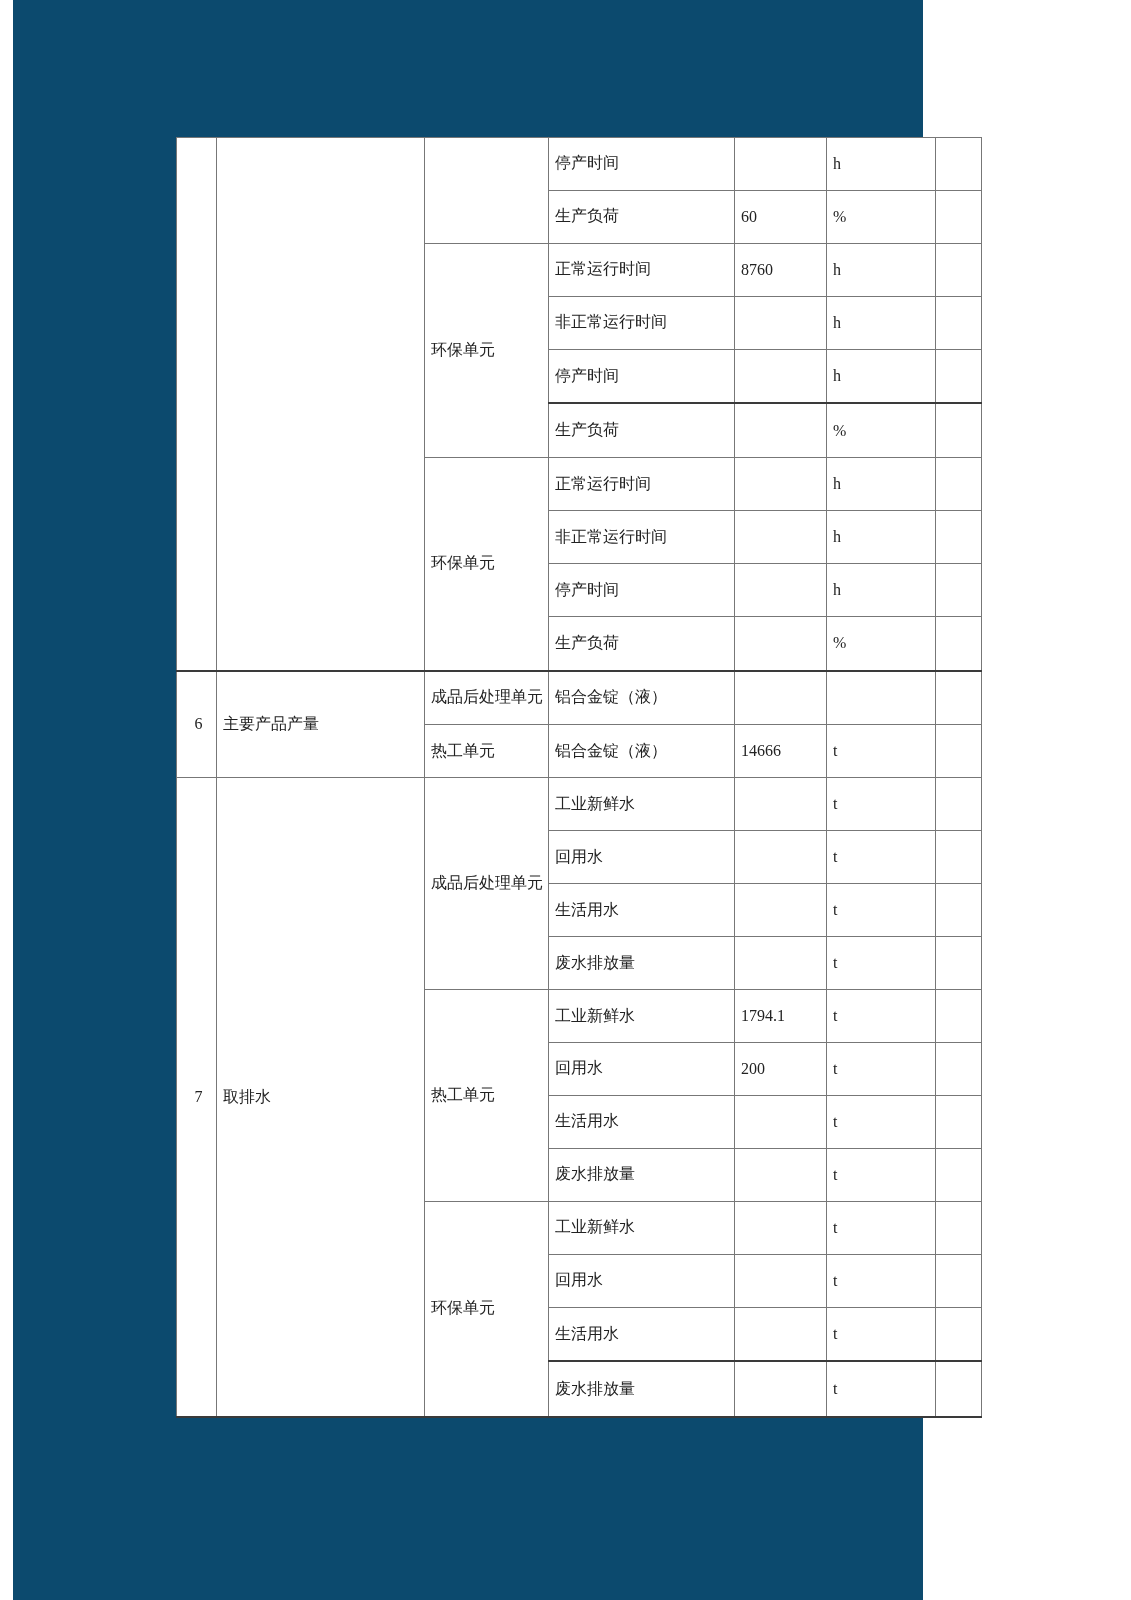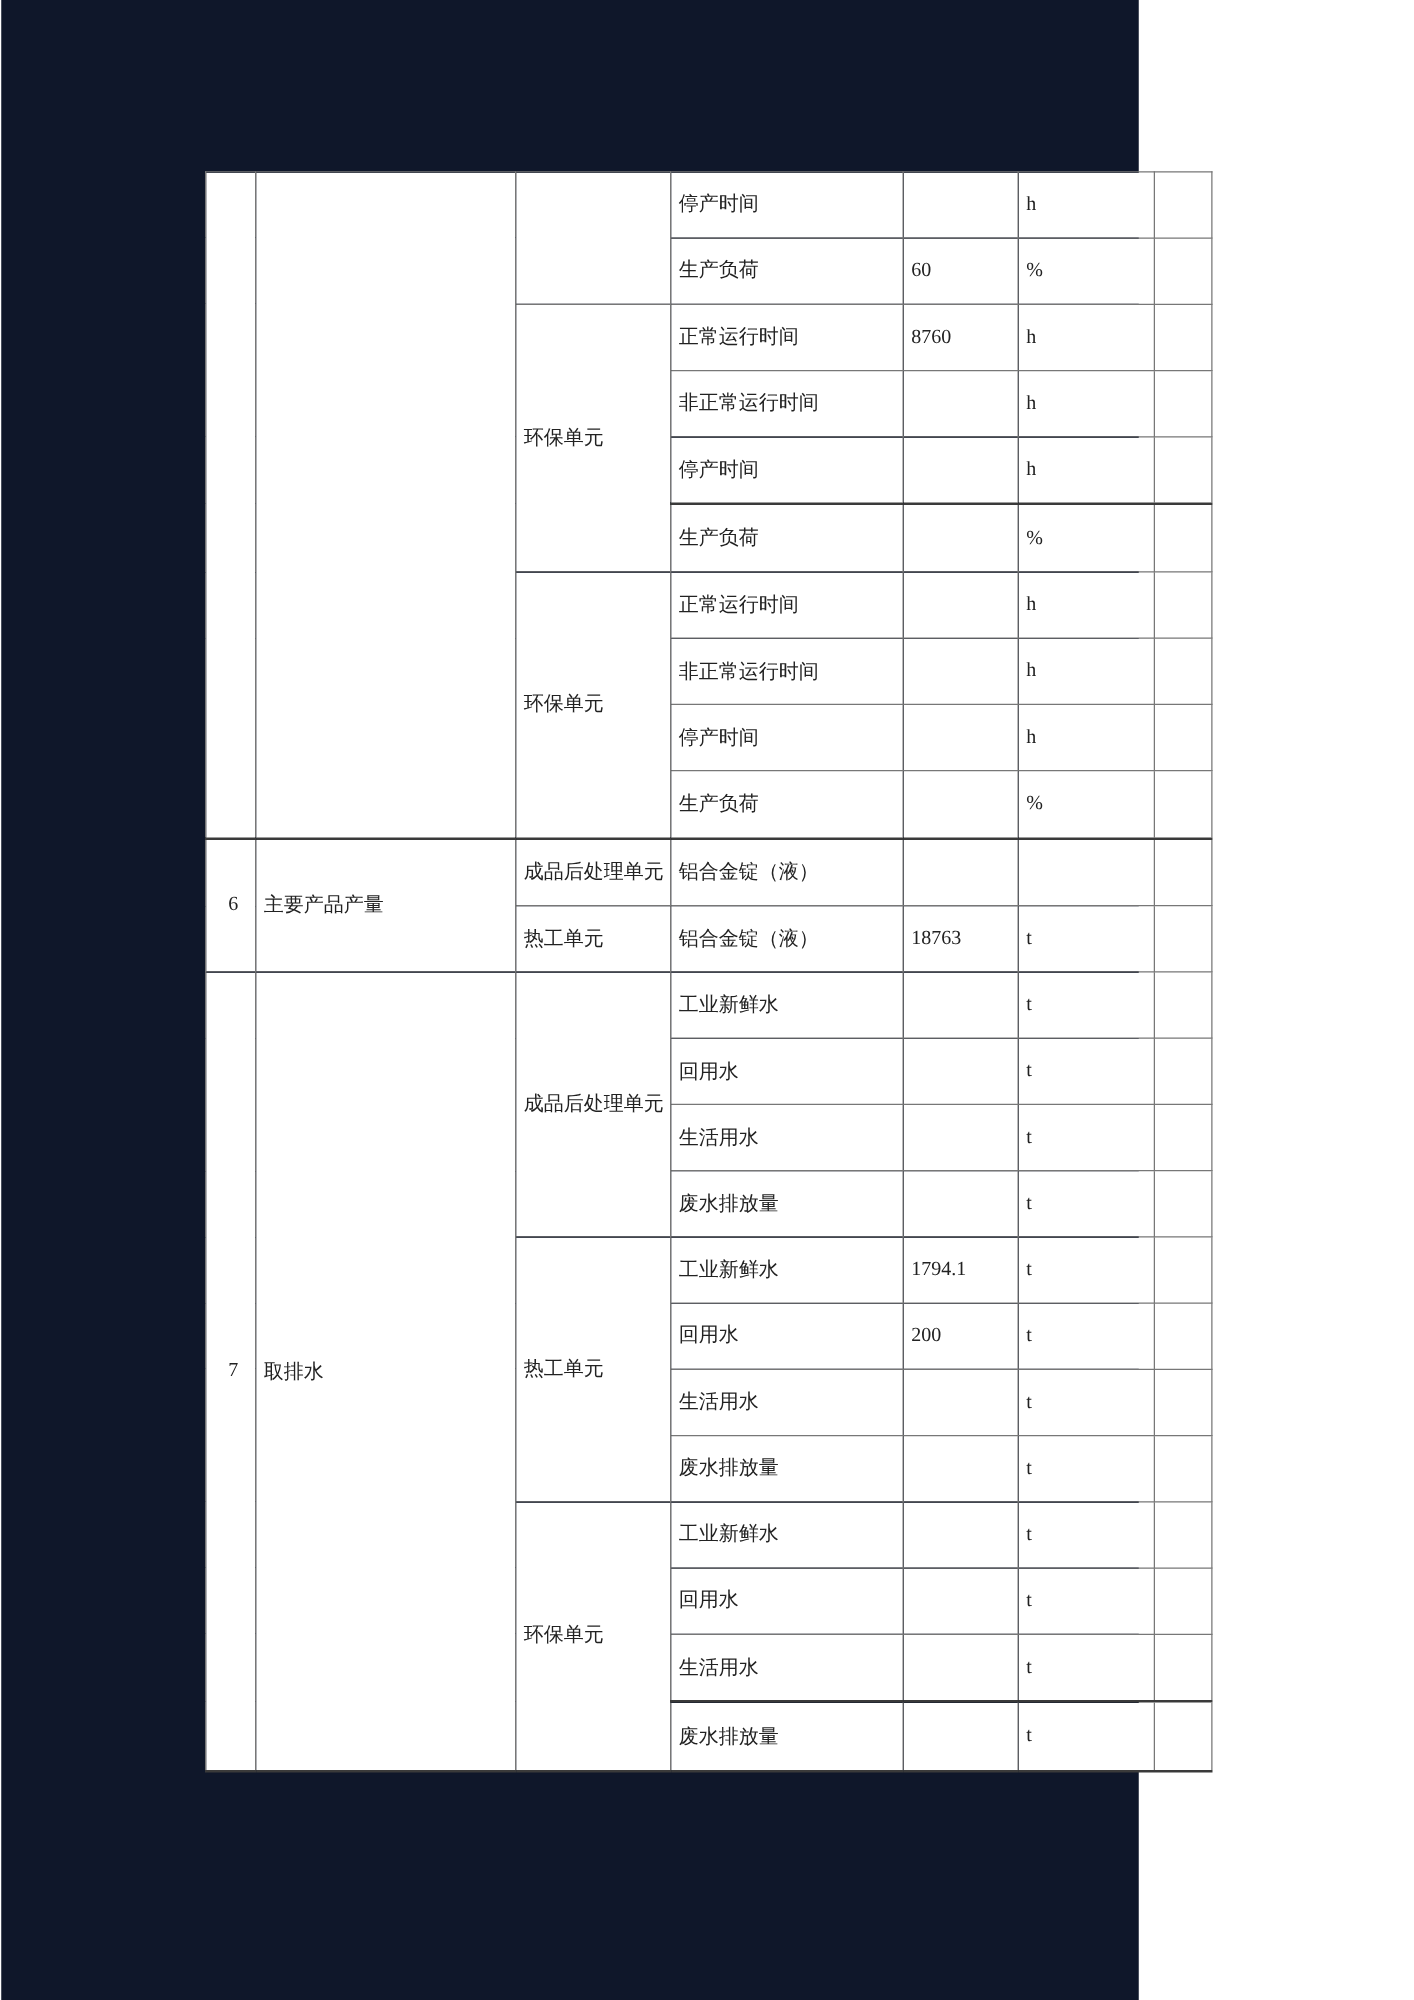--- a/index.html
+++ b/index.html
@@ -1,20 +1,20 @@
 <!DOCTYPE html>
 <html><head>
 <meta charset="utf-8">
 <style>
   html,body{margin:0;padding:0;}
   body{
     width:1131px;height:1600px;position:relative;background:#ffffff;
     font-family:"Liberation Serif","DejaVu Serif",serif;
   }
-  .page{position:absolute;left:1px;top:0;width:910px;height:1600px;background:#0f172a;}
+  .page{position:absolute;left:13px;top:0;width:910px;height:1600px;background:#0c4a6e;}
   table.report{
     position:absolute;left:163px;top:137px;width:805px;height:1281px;
     border-collapse:collapse;table-layout:fixed;
   }
   table.report td{
     border:1px solid #777777;
     font-size:16px;color:#222222;
     padding:0 2px 0 6px;
     vertical-align:middle;
     white-space:nowrap;overflow:hidden;
@@ -110,21 +110,21 @@
         <td class="c2" rowspan="2">主要产品产量</td>
         <td class="c3">成品后处理单元</td>
         <td class="c4">铝合金锭（液）</td>
         <td class="c5"></td>
         <td class="c6"></td>
         <td class="c7"></td>
       </tr>
       <tr>
         <td class="c3">热工单元</td>
         <td class="c4">铝合金锭（液）</td>
-        <td class="c5">18763</td>
+        <td class="c5">14666</td>
         <td class="c6">t</td>
         <td class="c7"></td>
       </tr>
       <tr>
         <td class="c1 bb" rowspan="12">7</td>
         <td class="c2 bb" rowspan="12">取排水</td>
         <td class="c3" rowspan="4">成品后处理单元</td>
         <td class="c4">工业新鲜水</td>
         <td class="c5"></td>
         <td class="c6">t</td>

